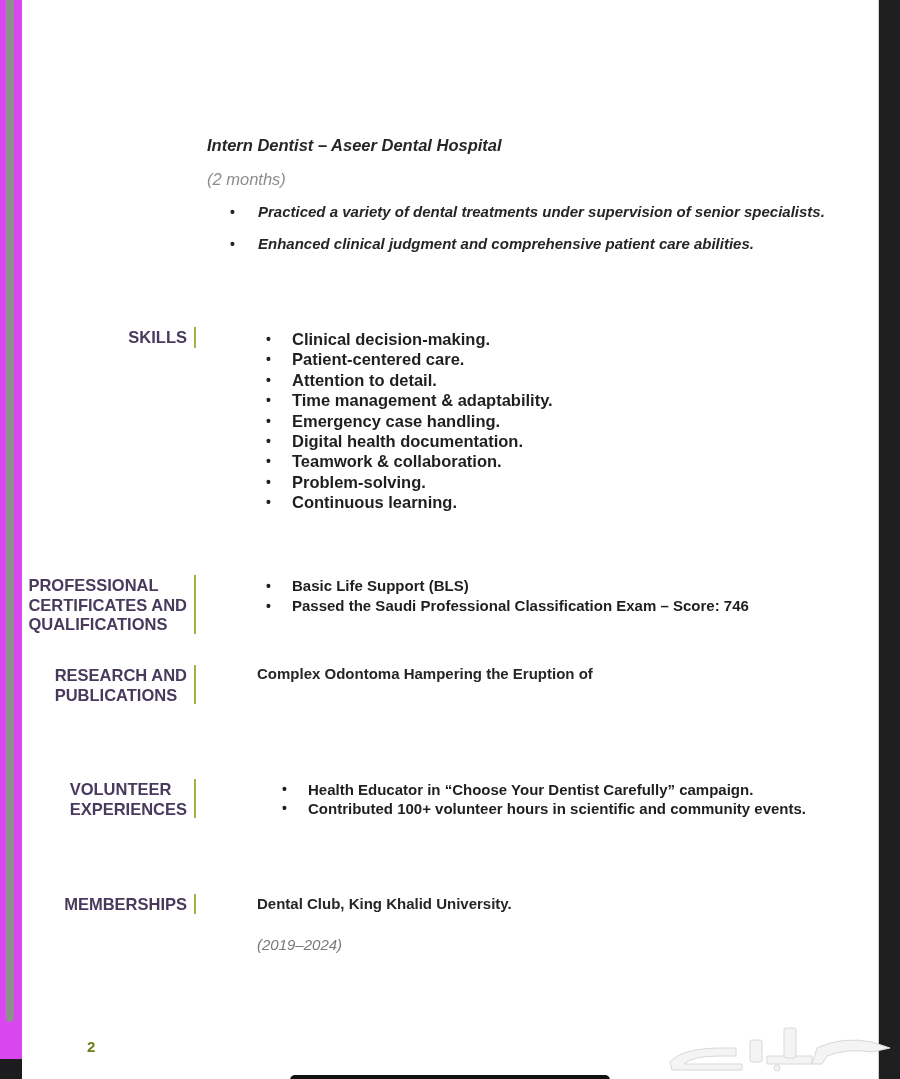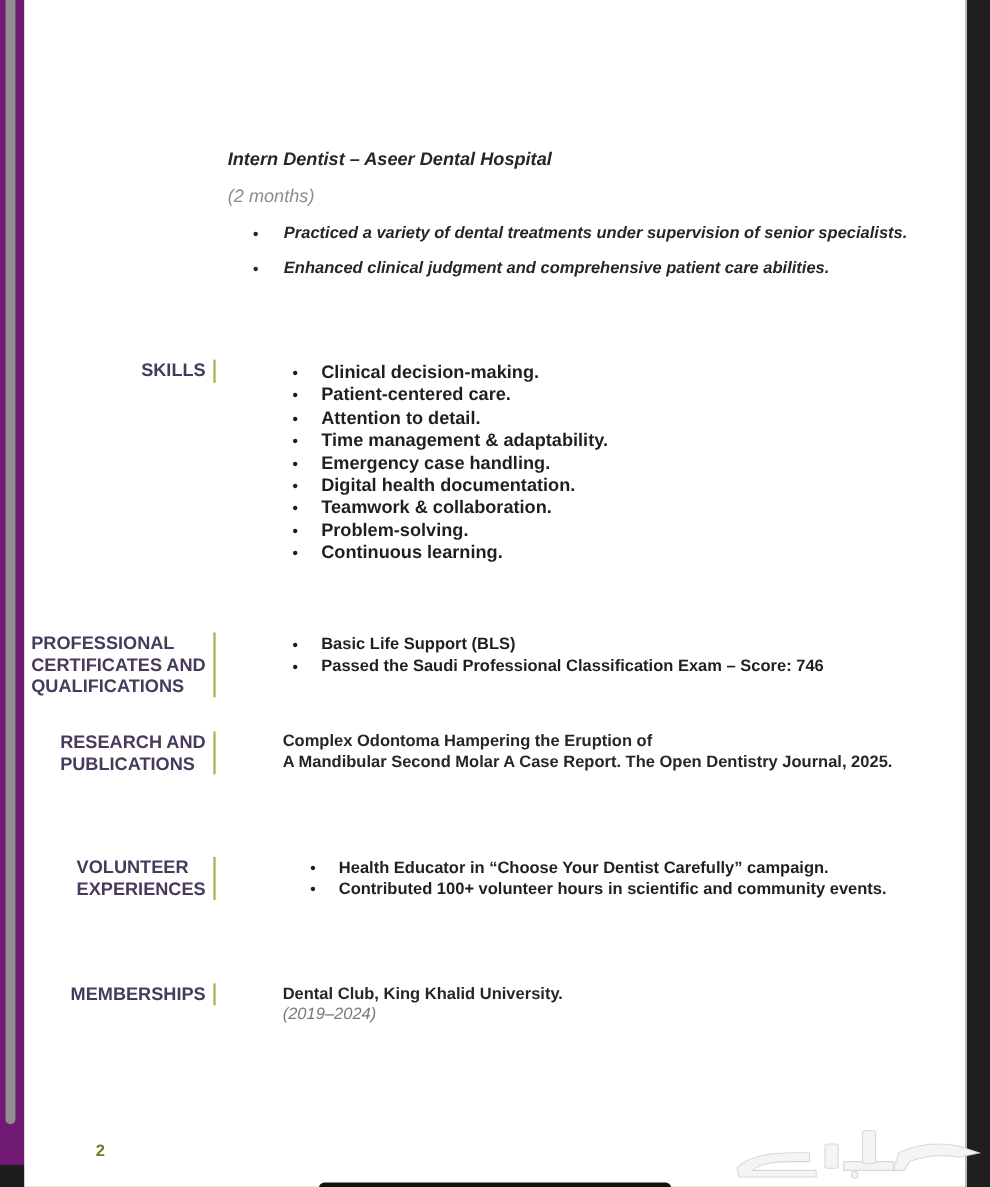--- a/index.html
+++ b/index.html
@@ -8,21 +8,21 @@
       width: 900px;
       height: 1079px;
       overflow: hidden;
       background: #1c1c1e;
       font-family: "Liberation Sans", sans-serif;
     }
     .viewer {
       position: relative;
       width: 900px;
       height: 1059px;
-      background: #701a75;
+      background: #d946ef;
     }
     .scrollbar-track {
       position: absolute;
       left: 5px;
       top: 0;
       width: 9px;
       height: 1022px;
       background: #8f8f8f;
       border-radius: 0 0 5px 5px;
     }
@@ -120,21 +120,21 @@
       line-height: 18.5px;
       white-space: nowrap;
     }
     .membership-name {
       left: 235px; top: 895px;
       font-size: 15px; font-weight: bold;
       color: #262626;
       white-space: nowrap;
     }
     .membership-years {
-      left: 235px; top: 913px;
+      left: 235px; top: 936px;
       font-size: 15px; font-style: italic;
       color: #7a7a7a;
       white-space: nowrap;
     }
     .page-number {
       left: 65px; top: 1038px;
       font-size: 15px; font-weight: bold;
       color: #6b7d1d;
     }
     .watermark {
@@ -202,21 +202,20 @@
       <li><span class="bullet">•</span><span>Passed the Saudi Professional Classification Exam – Score: 746</span></li>
     </ul>
 
     <div class="section-label" style="top:666px;">
       <div>RESEARCH AND</div>
       <div>PUBLICATIONS</div>
     </div>
     <div class="section-bar" style="top:665px;height:39px;"></div>
     <div class="abs pub-text">
       <div>Complex Odontoma Hampering the Eruption of</div>
-      <div>A Mandibular Second Molar A Case Report. The Open Dentistry Journal, 2025.</div>
     </div>
 
     <div class="section-label" style="top:780px;">
       <div>VOLUNTEER</div>
       <div>EXPERIENCES</div>
     </div>
     <div class="section-bar" style="top:779px;height:39px;"></div>
     <ul class="bold-list small" style="left:260px;top:780px;">
       <li style="line-height:19px;"><span class="bullet">•</span><span>Health Educator in “Choose Your Dentist Carefully” campaign.</span></li>
       <li style="line-height:19px;"><span class="bullet">•</span><span>Contributed 100+ volunteer hours in scientific and community events.</span></li>

